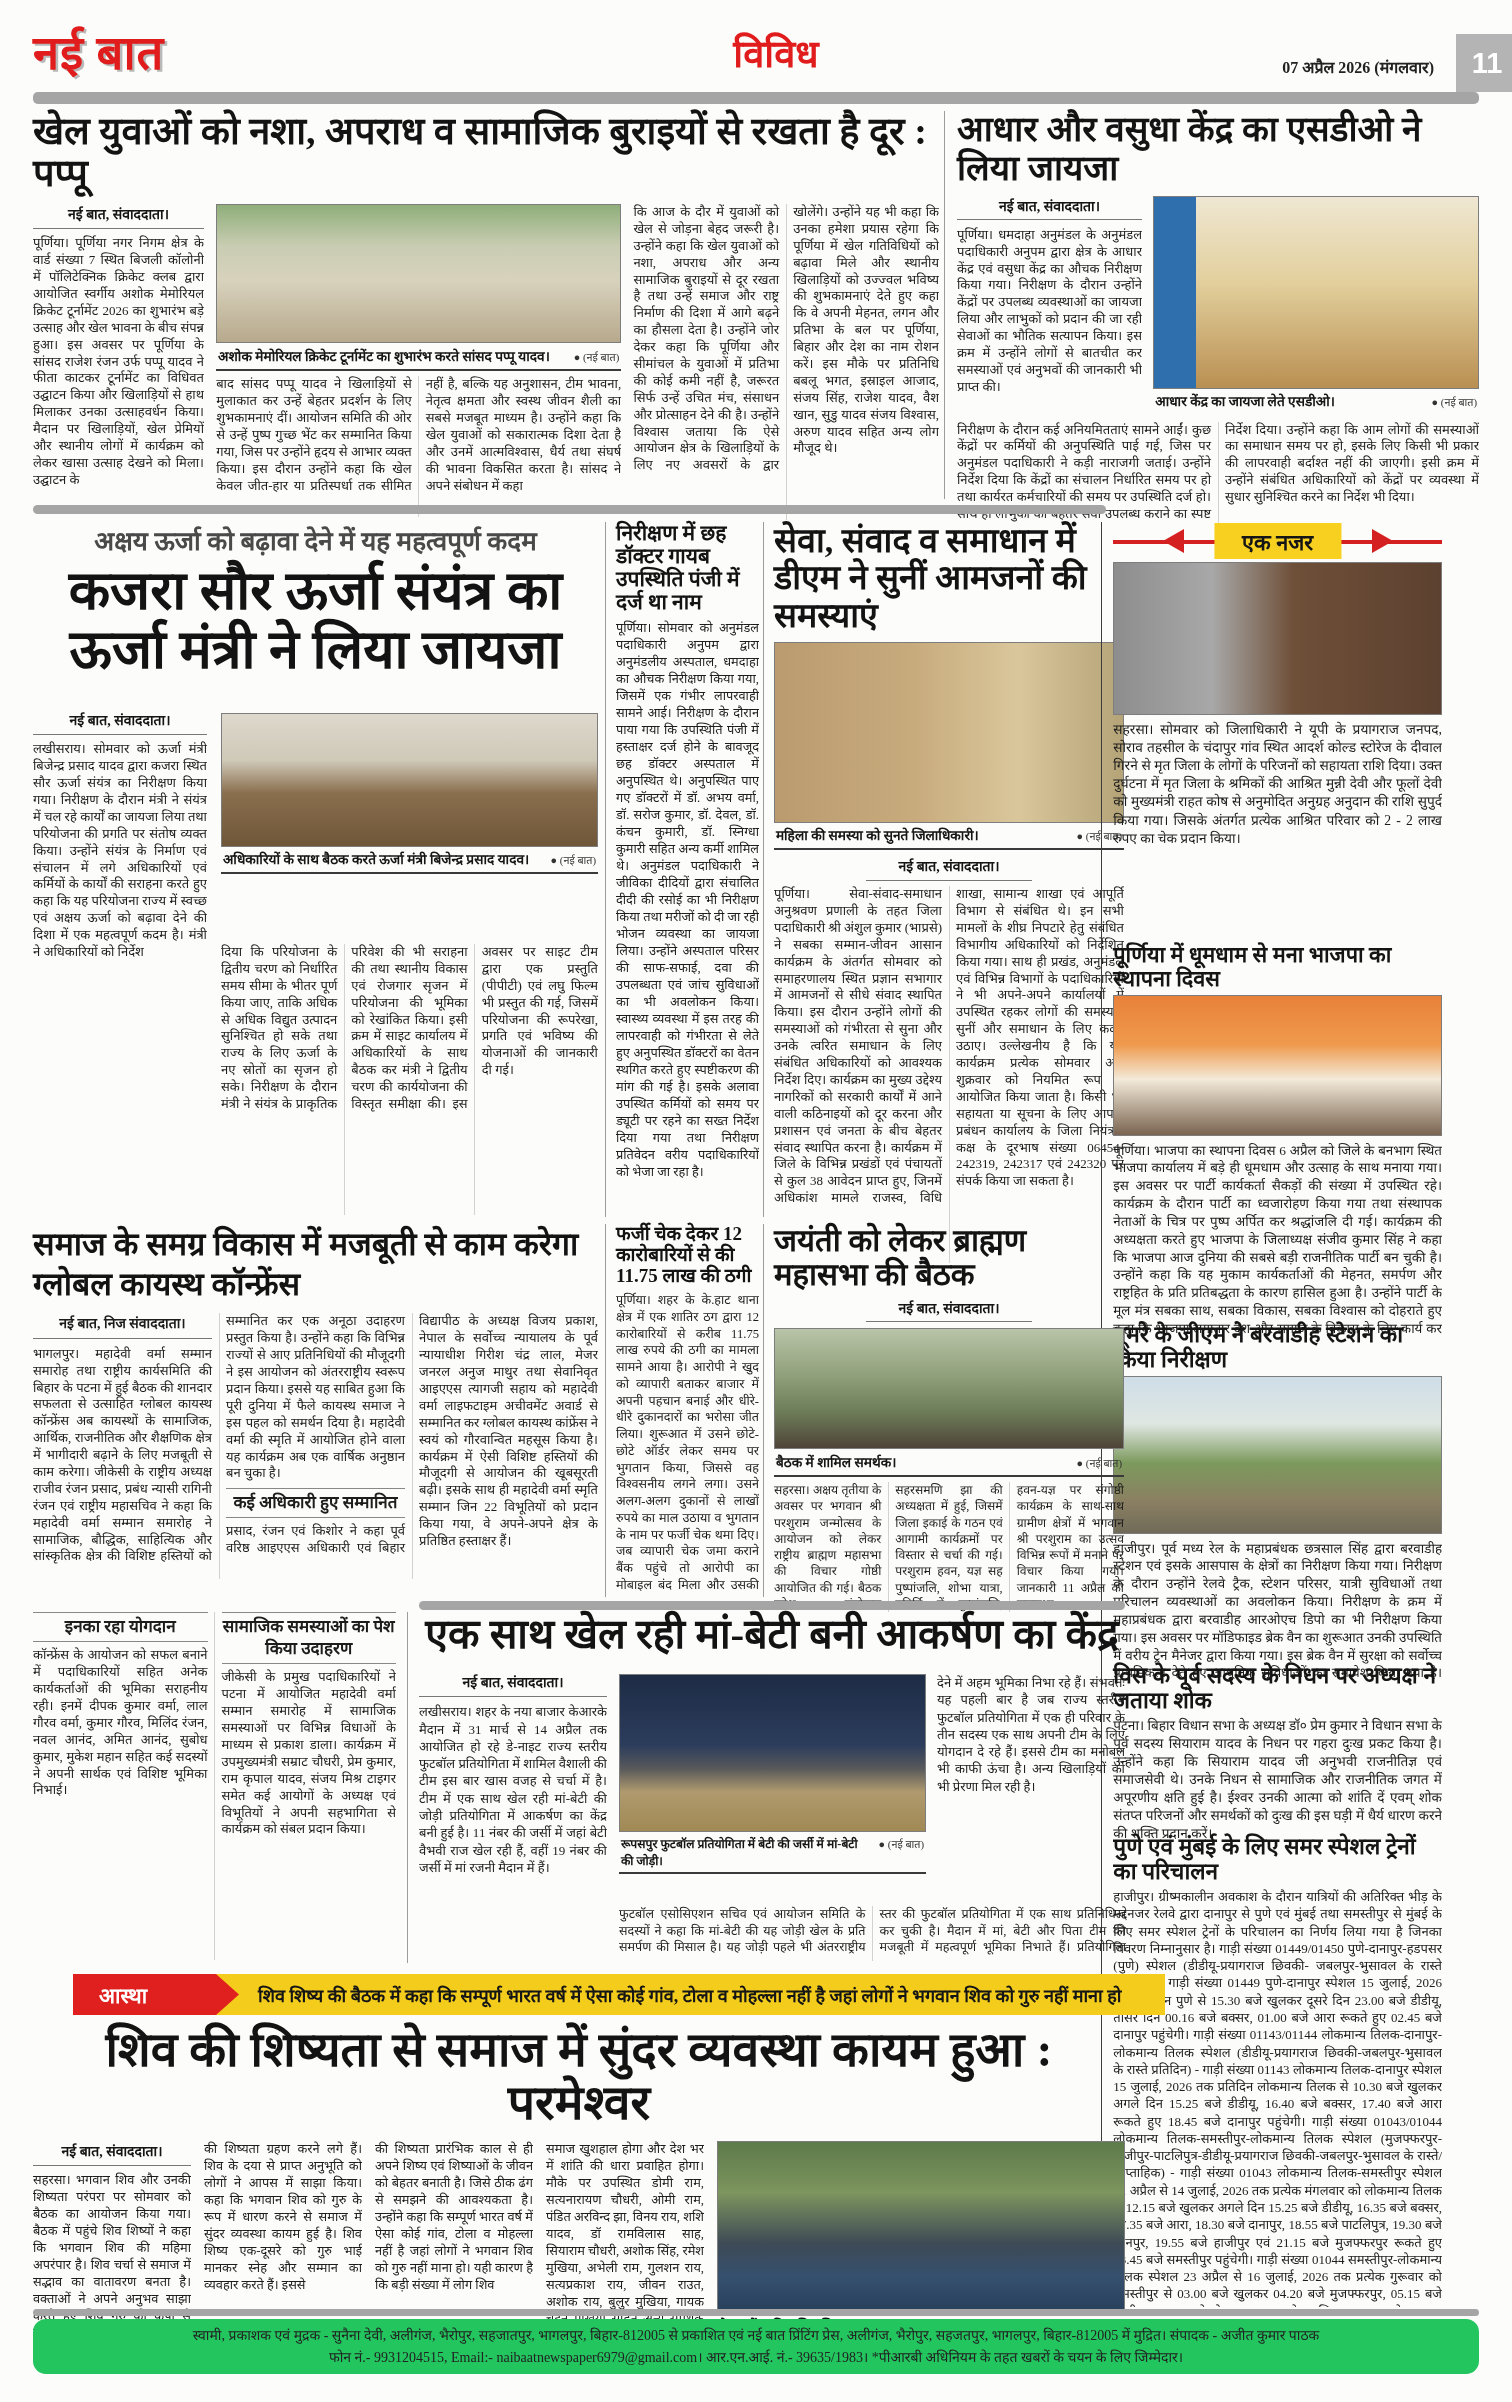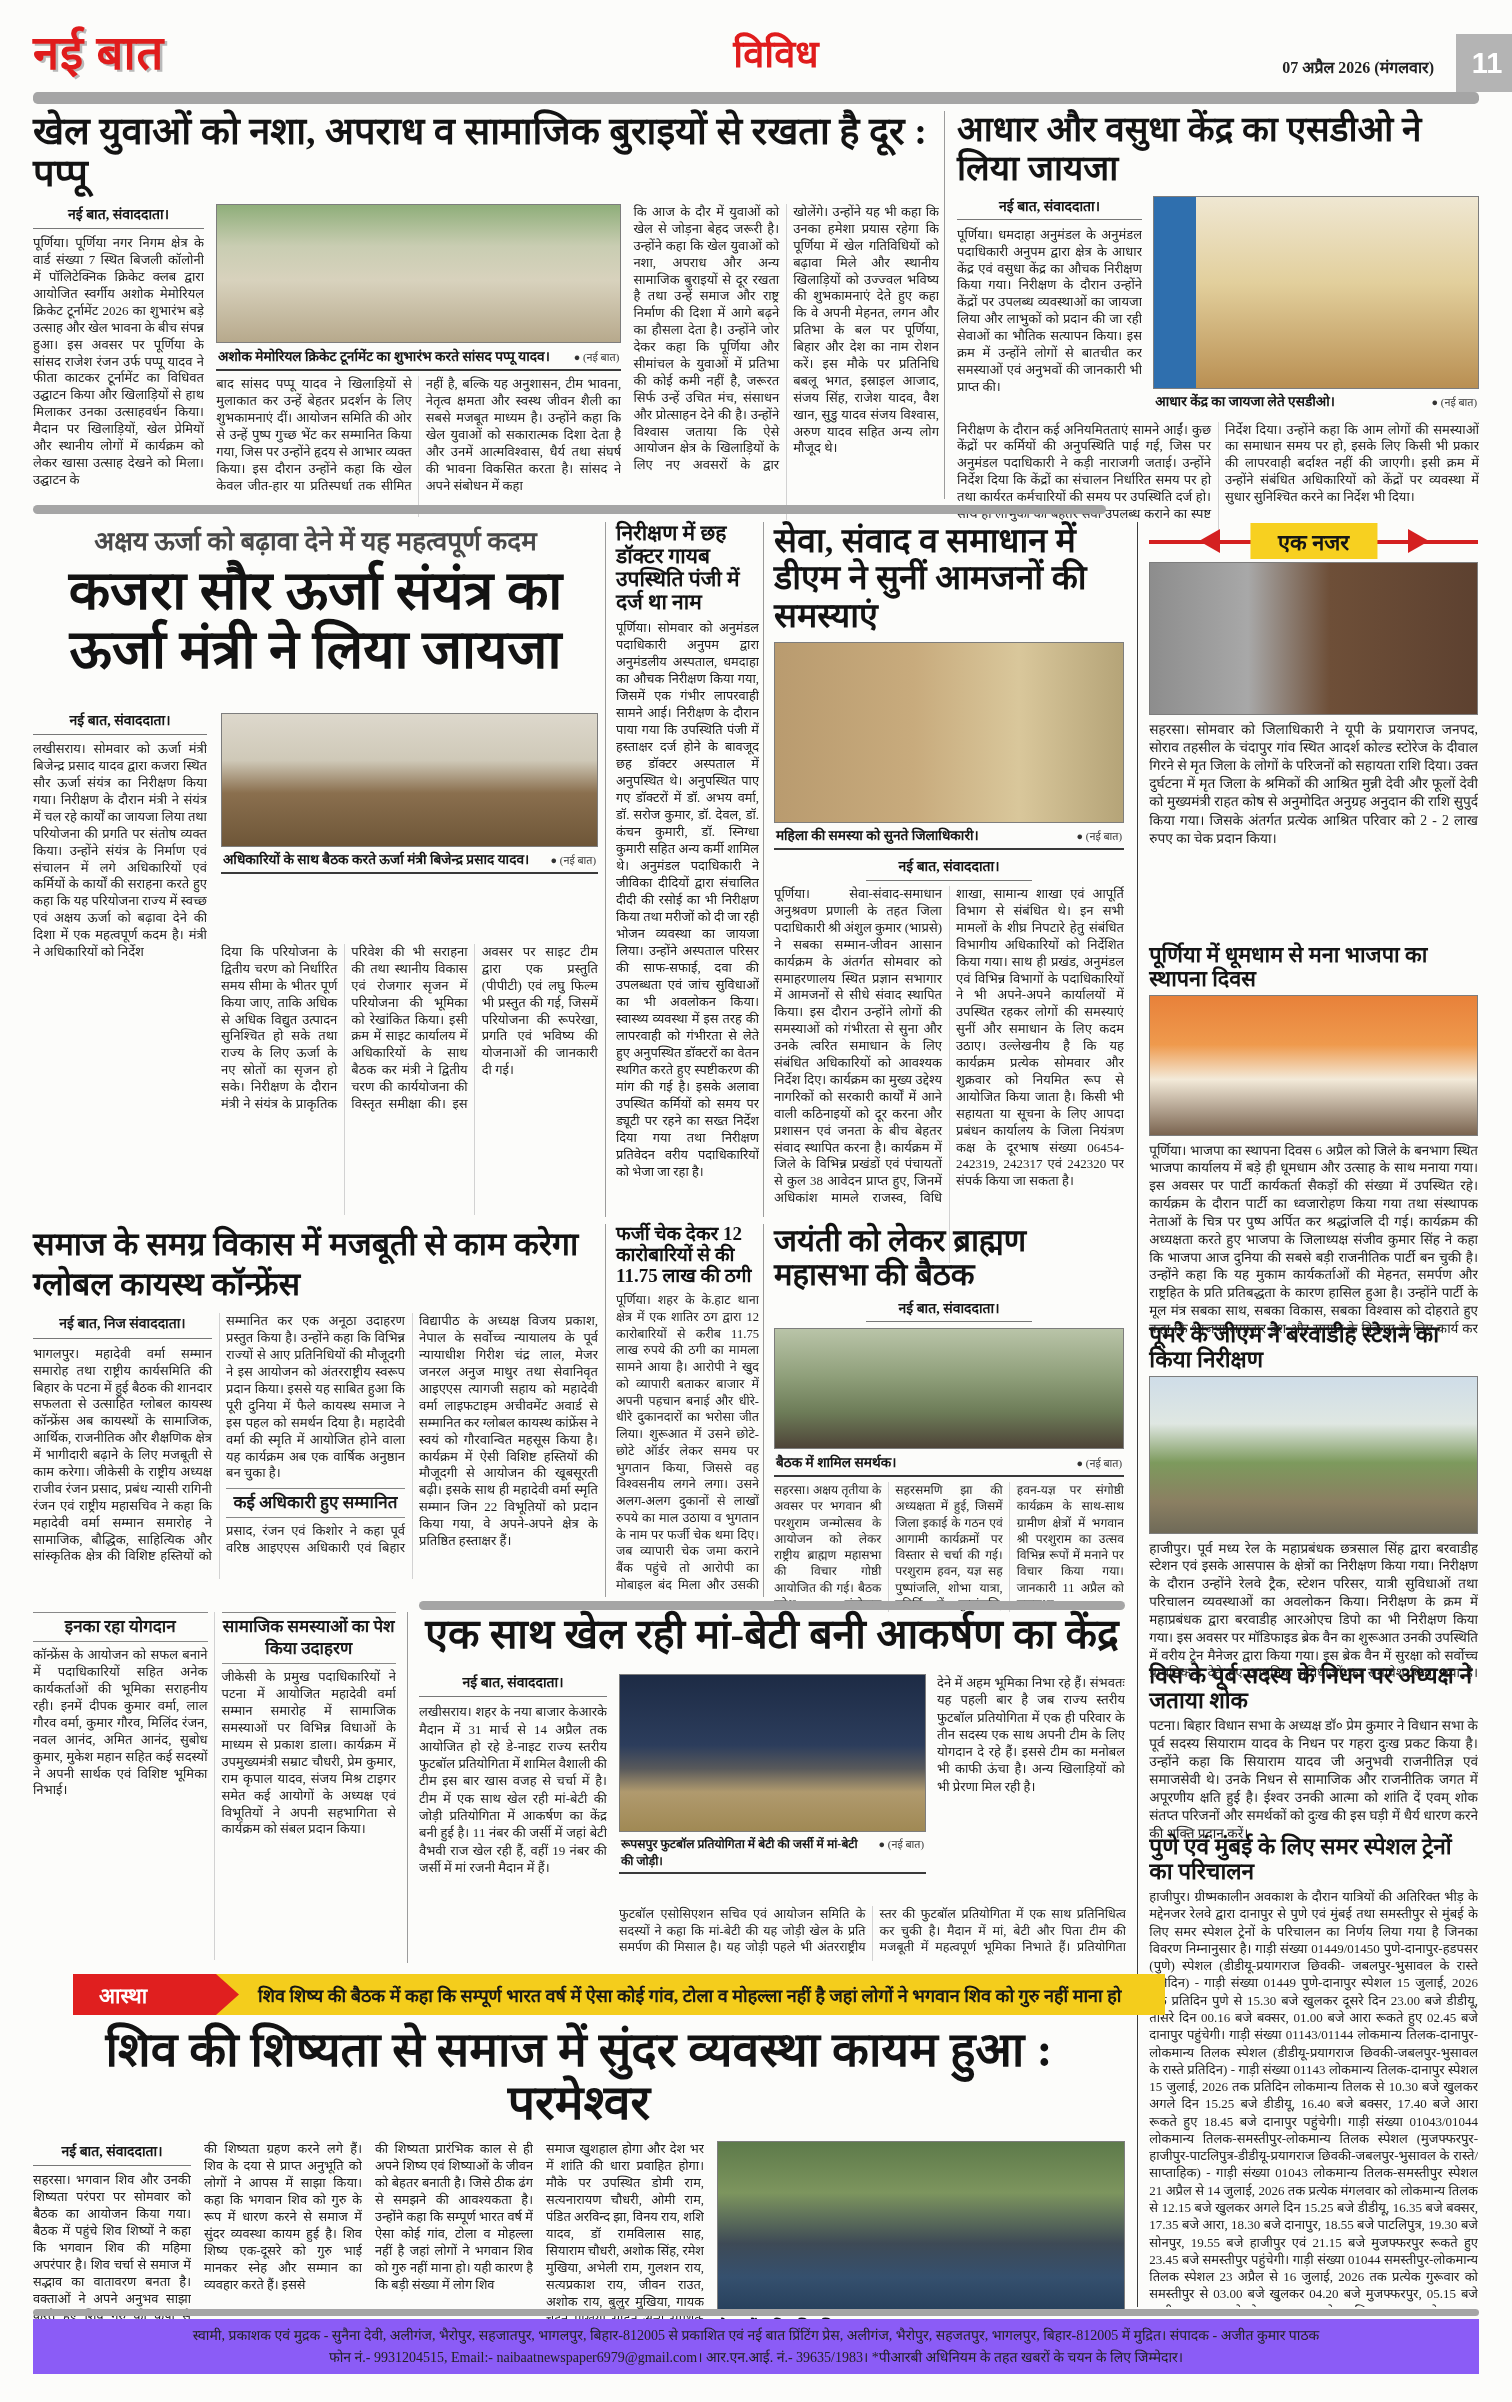--- a/index.html
+++ b/index.html
@@ -48,21 +48,21 @@
   .ek-arrow{position:absolute;top:6.6px;width:0;height:0;border-top:12.2px solid transparent;border-bottom:12.2px solid transparent;z-index:1;}
   .ek-arrow.left{left:calc(50% - 115px);border-right:21px solid #d42020;}
   .ek-arrow.right{right:calc(50% - 115px);border-left:21px solid #d42020;}
   
   .rail{border-left:1.4px solid #3c3c3c;padding-left:11.3px;box-sizing:border-box;display:flex;flex-direction:column;}
   .rail-head{font-weight:800;font-size:22.6px;line-height:1.12;margin:5.6px 0 3.8px;}
   
   .aastha{background:#f4cd1c;position:relative;display:flex;align-items:center;}
   .aastha-label{position:absolute;left:0;top:0;bottom:0;width:169px;background:#e01f1f;color:#fff;display:flex;align-items:center;padding-left:26px;font-weight:900;font-size:21px;clip-path:polygon(0 0,143px 0,166px 50%,143px 100%,0 100%);box-sizing:border-box;}
   .aastha-text{margin-left:185px;font-weight:800;font-size:18px;}
-  .footer-band{background:#8b5cf6;text-align:center;font-size:14px;line-height:1.6;color:#222;padding-top:5.6px;box-sizing:border-box;}
+  .footer-band{background:#22c55e;text-align:center;font-size:14px;line-height:1.6;color:#222;padding-top:5.6px;box-sizing:border-box;border-radius:13px;}
 </style>
 </head>
 <body>
 
 <div class="page">
 
   <div class="abs logo" style="left:33px;top:19px;">नई बात</div>
   <div class="abs section-name" style="left:50%;transform:translateX(-50%);top:26px;">विविध</div>
   <div class="abs date-line" style="right:118px;top:56px;">07 अप्रैल 2026 (मंगलवार)</div>
   <div class="abs page-badge" style="right:34px;top:34px;">11</div>
@@ -151,21 +151,21 @@
         <span class="caption">महिला की समस्या को सुनते जिलाधिकारी।</span>
         <span class="credit">● (नई बात)</span>
       </div>
     <div class="byline" style="width:166px;margin:0 auto 5.6px;">नई बात, संवाददाता।</div>
     <div class="body-text small-text cols2" style="height:377px;">
       <span>पूर्णिया। सेवा-संवाद-समाधान अनुश्रवण प्रणाली के तहत जिला पदाधिकारी श्री अंशुल कुमार (भाप्रसे) ने सबका सम्मान-जीवन आसान कार्यक्रम के अंतर्गत सोमवार को समाहरणालय स्थित प्रज्ञान सभागार में आमजनों से सीधे संवाद स्थापित किया। इस दौरान उन्होंने लोगों की समस्याओं को गंभीरता से सुना और उनके त्वरित समाधान के लिए संबंधित अधिकारियों को आवश्यक निर्देश दिए। कार्यक्रम का मुख्य उद्देश्य नागरिकों को सरकारी कार्यों में आने वाली कठिनाइयों को दूर करना और प्रशासन एवं जनता के बीच बेहतर संवाद स्थापित करना है। कार्यक्रम में जिले के विभिन्न प्रखंडों</span>
       <span>एवं पंचायतों से कुल 38 आवेदन प्राप्त हुए, जिनमें अधिकांश मामले राजस्व, विधि शाखा, सामान्य शाखा एवं आपूर्ति विभाग से संबंधित थे। इन सभी मामलों के शीघ्र निपटारे हेतु संबंधित विभागीय अधिकारियों को निर्देशित किया गया। साथ ही प्रखंड, अनुमंडल एवं विभिन्न विभागों के पदाधिकारियों ने भी अपने-अपने कार्यालयों में उपस्थित रहकर लोगों की समस्याएं सुनीं और समाधान के लिए कदम उठाए। उल्लेखनीय है कि यह कार्यक्रम प्रत्येक सोमवार और शुक्रवार को नियमित रूप से आयोजित किया जाता है। किसी भी सहायता या सूचना के लिए आपदा प्रबंधन कार्यालय के जिला नियंत्रण कक्ष के दूरभाष संख्या 06454-242319, 242317 एवं 242320 पर संपर्क किया जा सकता है।</span>
     </div>
   </div>
 
-  <div class="abs rail" style="left:1137px;top:522px;width:341px;height:1785px;">
+  <div class="abs rail" style="left:1101px;top:522px;width:341px;height:1785px;">
     <div class="ek-najar">
       <div class="ek-line"></div>
       <div class="ek-arrow left"></div>
       <div class="ek-box">एक नजर</div>
       <div class="ek-arrow right"></div>
     </div>
     <div style="height:375px;">
       <div class="photo ph-saharsa" style="height:153px;"></div>
       <div class="body-text" style="font-size:13.7px;height:141px;margin-top:5.6px;">सहरसा। सोमवार को जिलाधिकारी ने यूपी के प्रयागराज जनपद, सोराव तहसील के चंदापुर गांव स्थित आदर्श कोल्ड स्टोरेज के दीवाल गिरने से मृत जिला के लोगों के परिजनों को सहायता राशि दिया। उक्त दुर्घटना में मृत जिला के श्रमिकों की आश्रित मुन्नी देवी और फूलों देवी को मुख्यमंत्री राहत कोष से अनुमोदित अनुग्रह अनुदान की राशि सुपुर्द किया गया। जिसके अंतर्गत प्रत्येक आश्रित परिवार को 2 - 2 लाख रुपए का चेक प्रदान किया।</div>
     </div>

